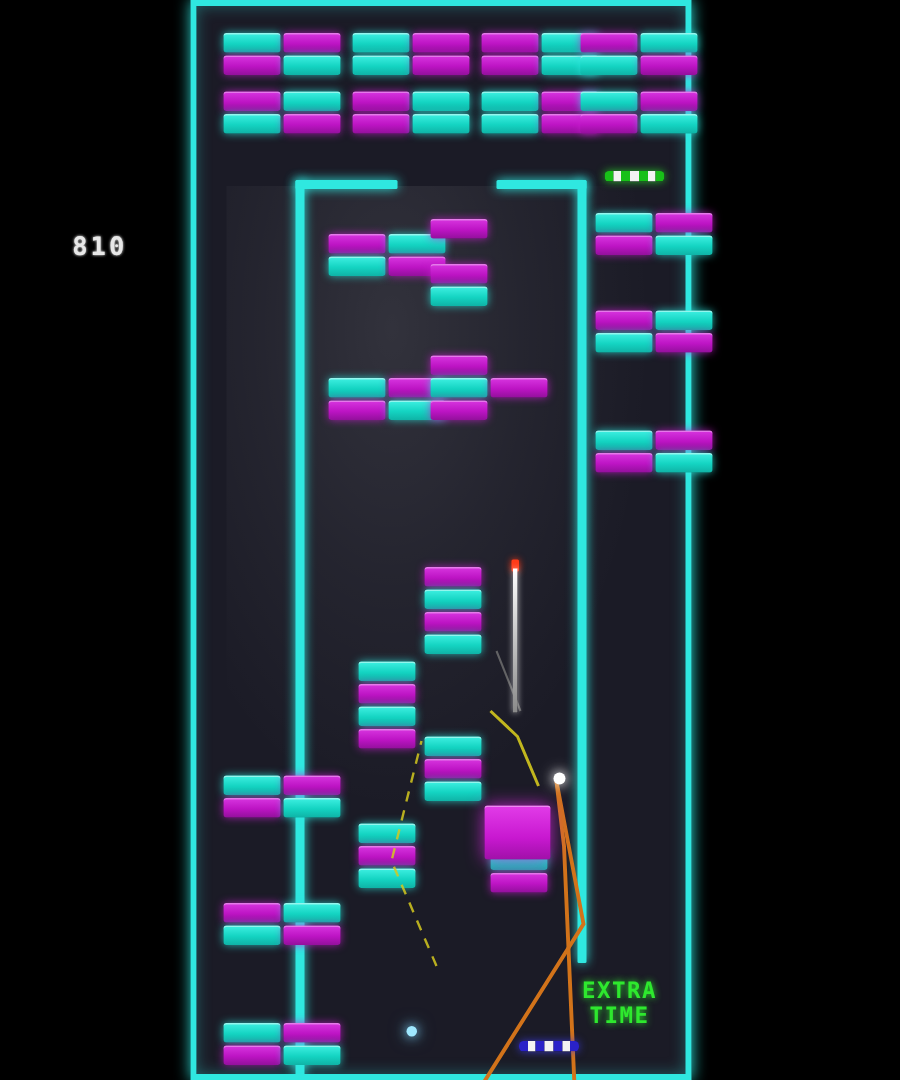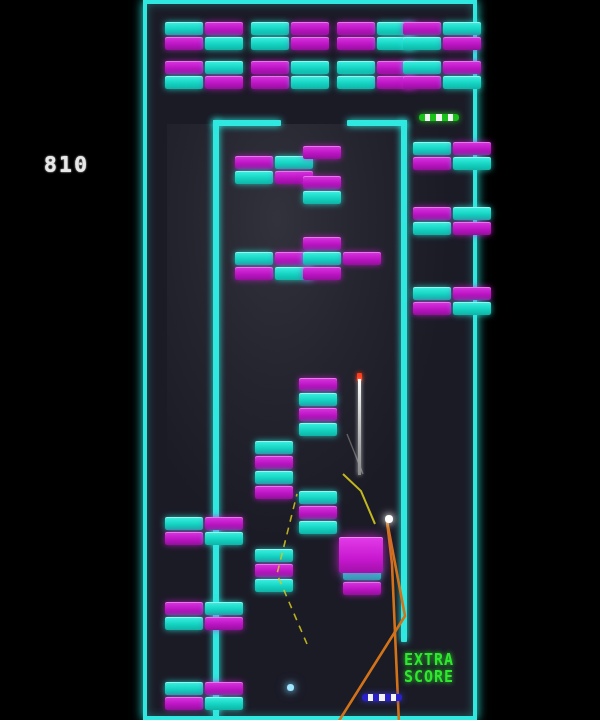--- a/index.html
+++ b/index.html
@@ -9,24 +9,24 @@
   }
   #stage{position:absolute;inset:0;background:#000;}
 
   
   .hud{position:absolute;color:#e8e8e8;text-align:center;
        font-family:"DejaVu Sans Mono","Liberation Mono",monospace;
        font-size:17px;letter-spacing:2px;font-weight:bold;
        text-shadow:0 0 2px #fff;line-height:30px;}
   #hud-score{left:0;top:150px;width:133px;}
   #hud-time{right:0;top:150px;width:130px;}
-  .hud .val{font-size:22px;letter-spacing:2px;}
-
-  
-  #field{position:absolute;left:143px;top:0;width:334px;height:720px;
+  .hud .val{font-size:17px;letter-spacing:2px;}
+
+  
+  #field{position:absolute;left:127px;top:0;width:334px;height:720px;
          background:#1b1b26;
          border:4px solid #2fe8e0;
          box-sizing:border-box;
          box-shadow:0 0 10px #2fe8e0, inset 0 0 10px rgba(47,232,224,.35);}
   #glow{position:absolute;left:20px;top:120px;width:290px;height:430px;
         background:radial-gradient(ellipse at 38% 22%, rgba(255,255,255,.10) 0%, rgba(255,255,255,.045) 35%, rgba(255,255,255,0) 68%);
         pointer-events:none;}
 
   
   .wall{position:absolute;background:#2fe8e0;border-radius:1px;
@@ -220,16 +220,16 @@
         <i></i>
         <i></i>
         <i></i>
         <i></i>
         <i></i>
         <i></i>
     </div>
 
     <div id="extra-time">
       <div>EXTRA</div>
-      <div>SCORE</div>
+      <div>TIME</div>
     </div>
   </div>
 </div>
 
 </body></html>

